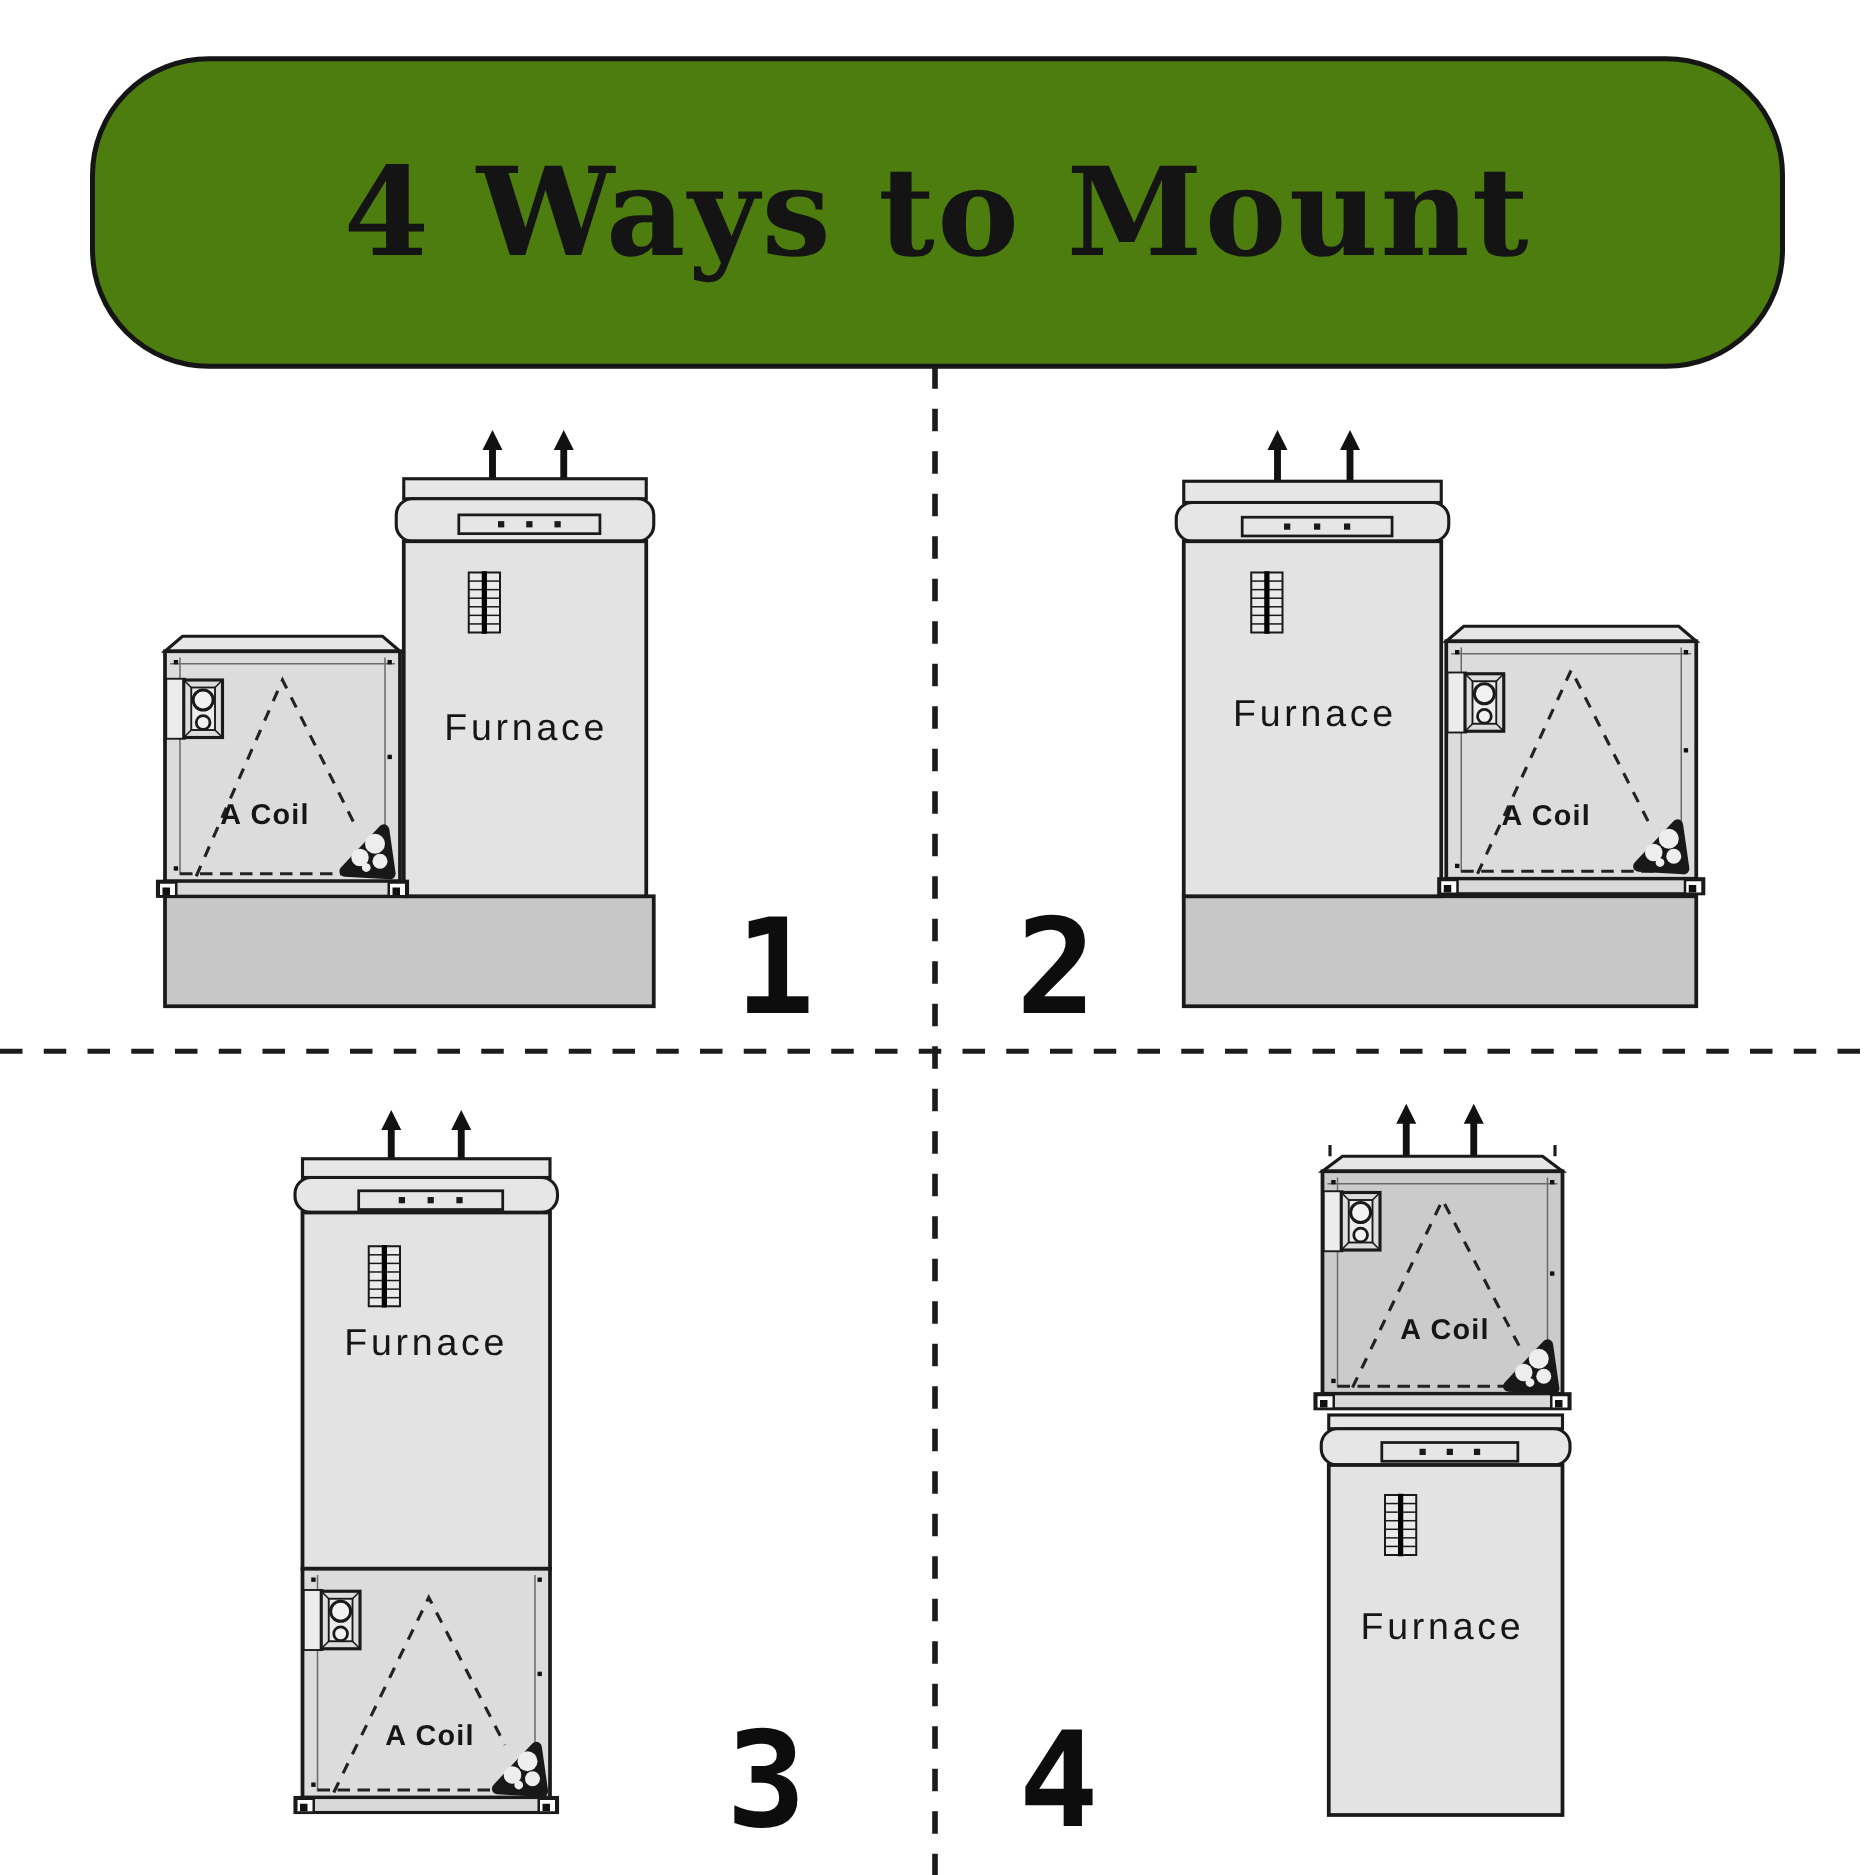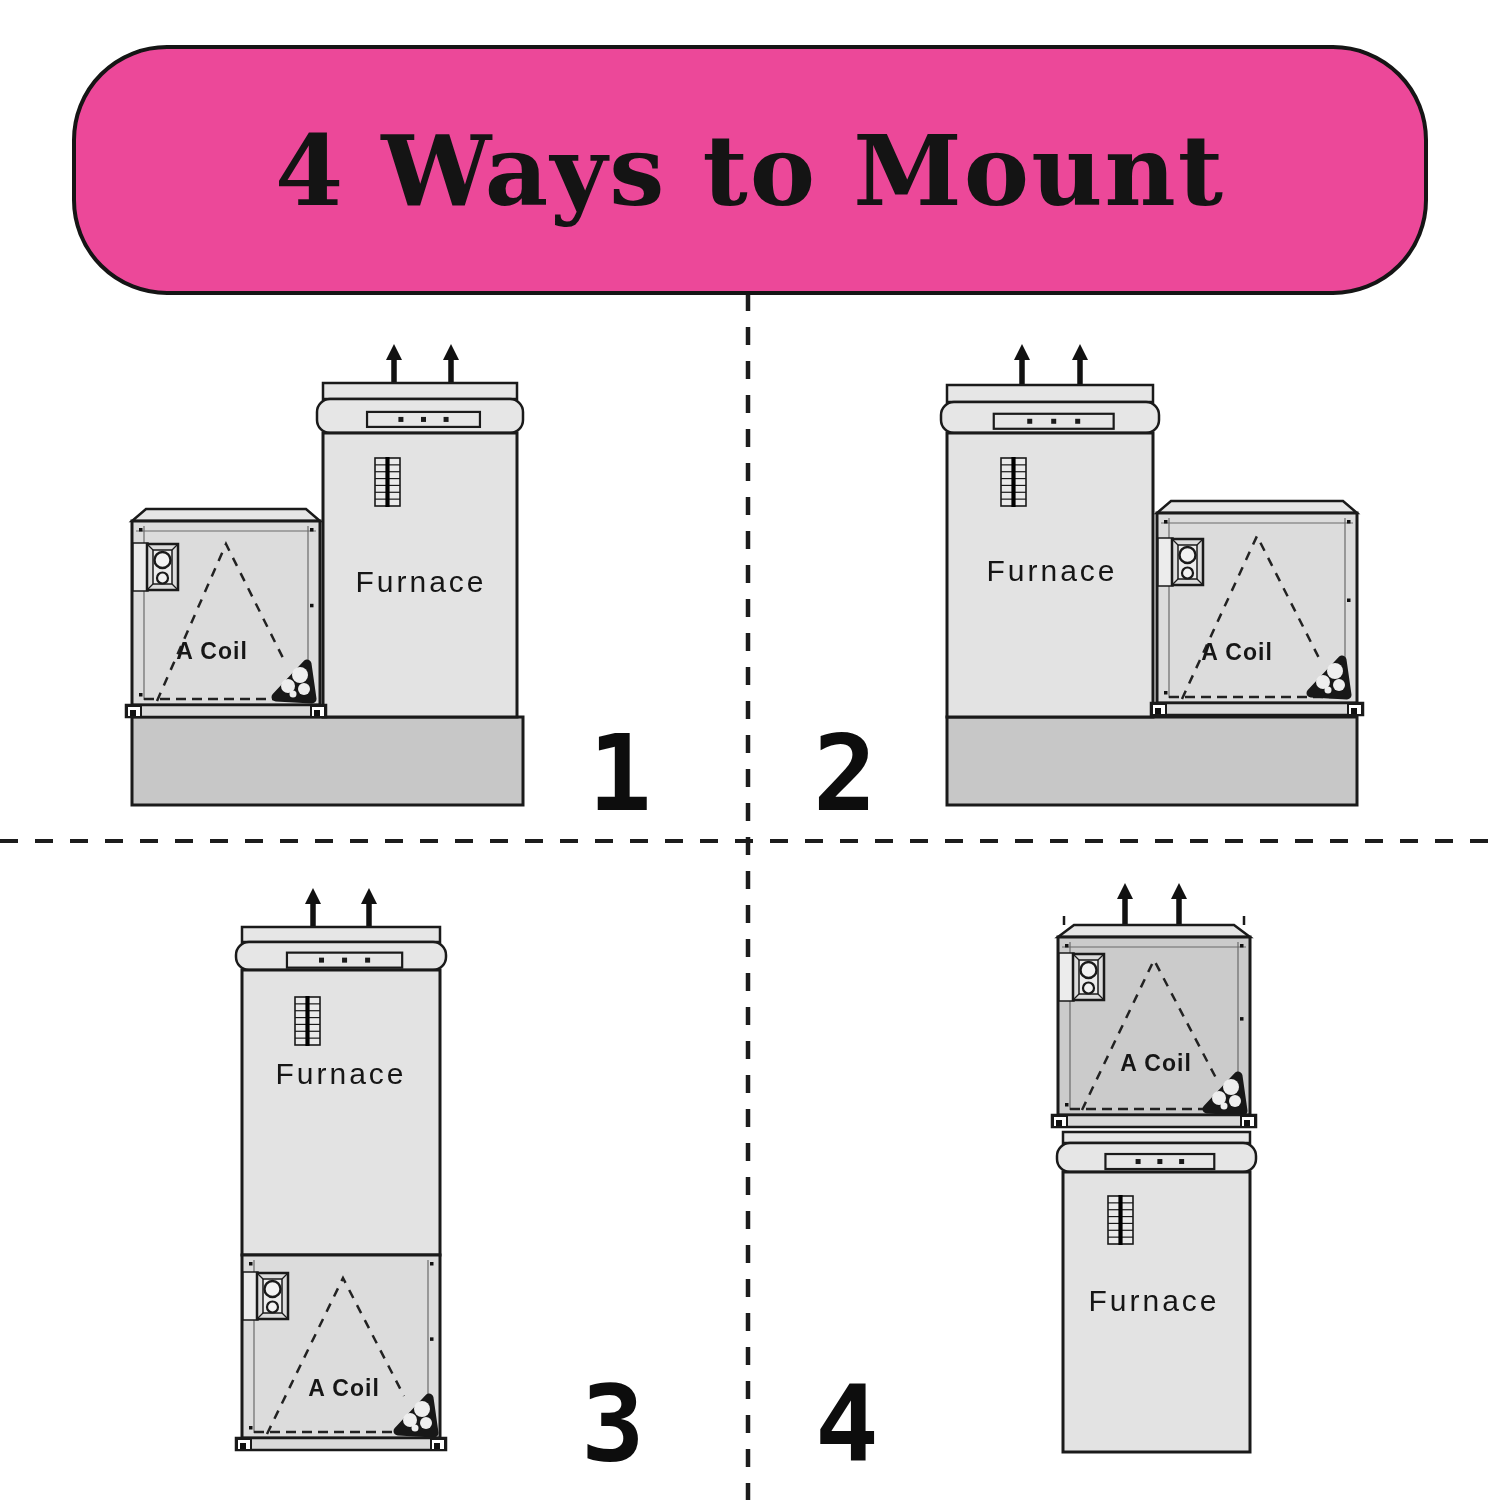--- a/index.html
+++ b/index.html
@@ -302,21 +302,21 @@
           </g>
           <rect x="1052" y="1115" width="204" height="12" fill="#d9d9d9" stroke="#1a1a1a" stroke-width="2.5"></rect>
           <rect x="1053" y="1116" width="14" height="11" fill="#ffffff" stroke="#1a1a1a" stroke-width="2"></rect>
           <rect x="1056" y="1120" width="6" height="6" fill="#111"></rect>
           <rect x="1241" y="1116" width="14" height="11" fill="#ffffff" stroke="#1a1a1a" stroke-width="2"></rect>
           <rect x="1244" y="1120" width="6" height="6" fill="#111"></rect>
         </g>
       </g>
     </svg>
 
-  <div class="banner" id="banner" style="background: #ec4899;">
+  <div class="banner" id="banner" style="background: #4d7c0f;">
     <div class="banner-title">4 Ways to Mount</div>
   </div>
 
   <div class="q-number" style="left:620px;top:721px">1</div>
   <div class="q-number" style="left:845px;top:721px">2</div>
   <div class="q-number" style="left:613px;top:1372px">3</div>
   <div class="q-number" style="left:847px;top:1372px">4</div>
 
 </div>
 

